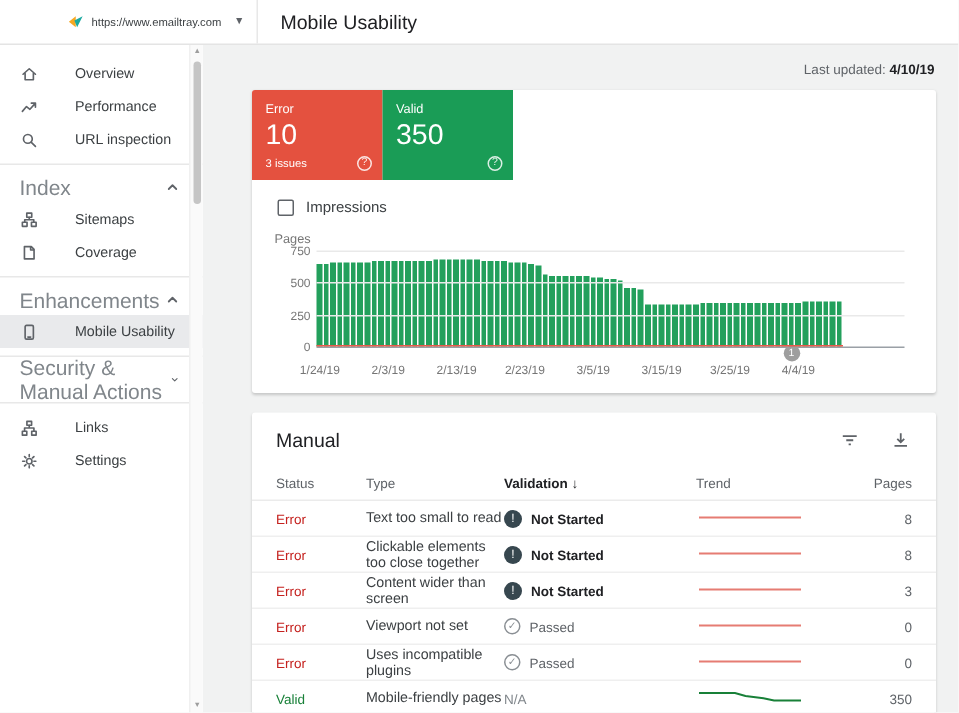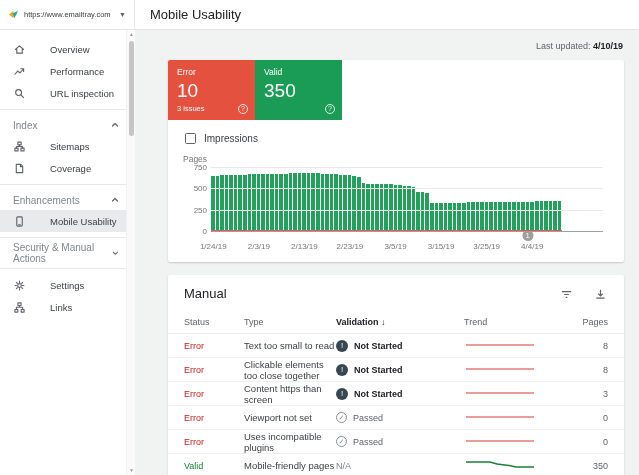--- a/index.html
+++ b/index.html
@@ -1,39 +1,39 @@
 <!DOCTYPE html>
 <html><head>
 <meta charset="utf-8">
 <style>
   * { box-sizing: border-box; margin: 0; padding: 0; }
   html,body { width:639px; height:475px; overflow:hidden; }
   body { font-family:"Liberation Sans", sans-serif; background:#fff; color:#3c4043; }
 
   
-  .topbar { display:flex; height:30px; background:#fff; border-bottom:1px solid #e4e4e4; }
+  .topbar { display:flex; height:30px; background:#fff; border-bottom:1px solid #e4e4e4;padding-left:37px; }
   .prop-selector { width:135px; display:flex; align-items:center; gap:5px; padding:0 8px;
                    border-right:1px solid #e8e8e8; cursor:pointer; }
   .prop-url { font-size:7.5px; color:#3c4043; white-space:nowrap; overflow:hidden; flex:1; }
   .caret { font-size:7px; color:#5f6368; }
   .page-title { font-size:13px; color:#202124; line-height:30px; margin-left:15px; }
 
   
   .layout { display:flex; height:445px; }
 
   
   .sidebar { width:135px; background:#fff; position:relative; padding-top:8px; flex-shrink:0; }
   .sb-rail { position:absolute; right:0; top:0; bottom:0; width:9px; background:#fafafa; border-left:1px solid #f0f0f0; }
   .sb-arrow { position:absolute; left:0; width:9px; height:9px; color:#9e9e9e; font-size:5px; text-align:center; line-height:9px; }
   .sb-thumb { position:absolute; left:1.5px; top:11px; width:5px; height:95px; background:#c5c5c5; border-radius:3px; }
   .nav-item { display:flex; align-items:center; gap:25px; height:22px; padding-left:13px; font-size:9.5px; color:#3c4043; cursor:pointer; }
   .nav-item .ic { width:12px; height:12px; display:flex; align-items:center; justify-content:center; color:#5f6368; flex-shrink:0; }
   .nav-item.selected { background:#e9eaec; }
   .nav-section { display:flex; align-items:center; justify-content:space-between; height:20px;
-                 padding:0 16px 0 13px; font-size:10px; color:#80868b; cursor:pointer; margin-top:2px; }
+                 padding:0 16px 0 13px; font-size:14px; color:#80868b; cursor:pointer; margin-top:2px; }
   .divider { border-top:1px solid #e8e8e8; margin:5px 0; }
   svg.lin { stroke:#5f6368; fill:none; stroke-width:1.2; stroke-linecap:round; stroke-linejoin:round; }
 
   
   .main { flex:1; background:#f1f2f2; padding:0 15px 0 33px; overflow:hidden; }
   .last-updated { text-align:right; font-size:9px; color:#5f6368; padding:11px 1px 9px; }
   .last-updated b { color:#202124; font-weight:bold; }
   .card { background:#fff; border-radius:2px; box-shadow:0 1px 2px rgba(0,0,0,0.18); }
 
   
@@ -174,36 +174,36 @@
     <div class="nav-section">
       <span>Security &amp; Manual Actions</span>
       <svg class="lin" width="8" height="8" viewBox="0 0 8 8">
           <path d="M1.5 3 L4 5.5 L6.5 3"></path>
         </svg>
     </div>
     <div class="divider"></div>
     <div class="nav-item">
       <span class="ic">
         <svg class="lin" width="11" height="11" viewBox="0 0 12 12">
-            <circle cx="6" cy="6" r="2"></circle>
-            <path d="M6 1.2 V2.6 M6 9.4 V10.8 M1.2 6 H2.6 M9.4 6 H10.8 M2.6 2.6 L3.6 3.6 M8.4 8.4 L9.4 9.4 M9.4 2.6 L8.4 3.6 M3.6 8.4 L2.6 9.4"></path>
-          </svg>
-        </span>
-      <span>Settings</span>
-    </div>
-    <div class="nav-item">
-      <span class="ic">
-        <svg class="lin" width="11" height="11" viewBox="0 0 12 12">
             <rect x="4.3" y="1" width="3.4" height="2.8"></rect>
             <rect x="1" y="8.2" width="3.2" height="2.8"></rect>
             <rect x="7.8" y="8.2" width="3.2" height="2.8"></rect>
             <path d="M6 3.8 V5.8 M2.6 8.2 V5.8 H9.4 V8.2"></path>
           </svg>
         </span>
       <span>Links</span>
+    </div>
+    <div class="nav-item">
+      <span class="ic">
+        <svg class="lin" width="11" height="11" viewBox="0 0 12 12">
+            <circle cx="6" cy="6" r="2"></circle>
+            <path d="M6 1.2 V2.6 M6 9.4 V10.8 M1.2 6 H2.6 M9.4 6 H10.8 M2.6 2.6 L3.6 3.6 M8.4 8.4 L9.4 9.4 M9.4 2.6 L8.4 3.6 M3.6 8.4 L2.6 9.4"></path>
+          </svg>
+        </span>
+      <span>Settings</span>
     </div>
     <div class="sb-rail">
       <div class="sb-arrow" style="top:0">▲</div>
       <div class="sb-thumb"></div>
       <div class="sb-arrow" style="bottom:0">▼</div>
     </div>
   </div>
 
   <div class="main">
     <div class="last-updated">
@@ -383,21 +383,21 @@
               <span class="badge-dark">!</span>
               <span class="vtext-ns">Not Started</span>
             </span>
             <span><svg width="72" height="11" viewBox="0 0 72 11" fill="none">
                 <path d="M2 6 H70" stroke="#e67c73" stroke-width="1.4"></path>
               </svg></span>
             <span class="pages-c">8</span>
           </div>
           <div class="tgrid trow">
             <span class="status" style="color: rgb(197, 34, 31);">Error</span>
-            <span class="type">Content https than screen</span>
+            <span class="type">Content wider than screen</span>
             <span class="vcell">
               <span class="badge-dark">!</span>
               <span class="vtext-ns">Not Started</span>
             </span>
             <span><svg width="72" height="11" viewBox="0 0 72 11" fill="none">
                 <path d="M2 6 H70" stroke="#e67c73" stroke-width="1.4"></path>
               </svg></span>
             <span class="pages-c">3</span>
           </div>
           <div class="tgrid trow">

